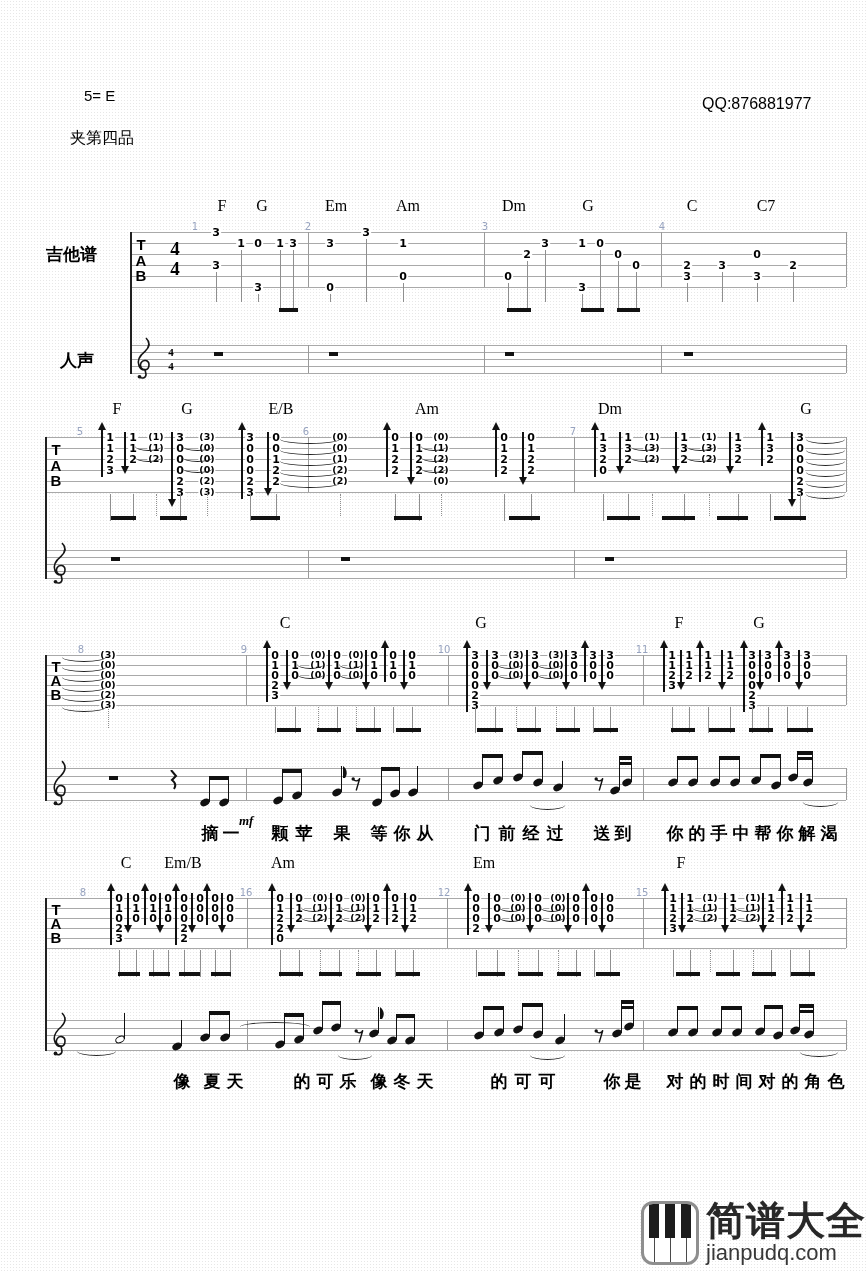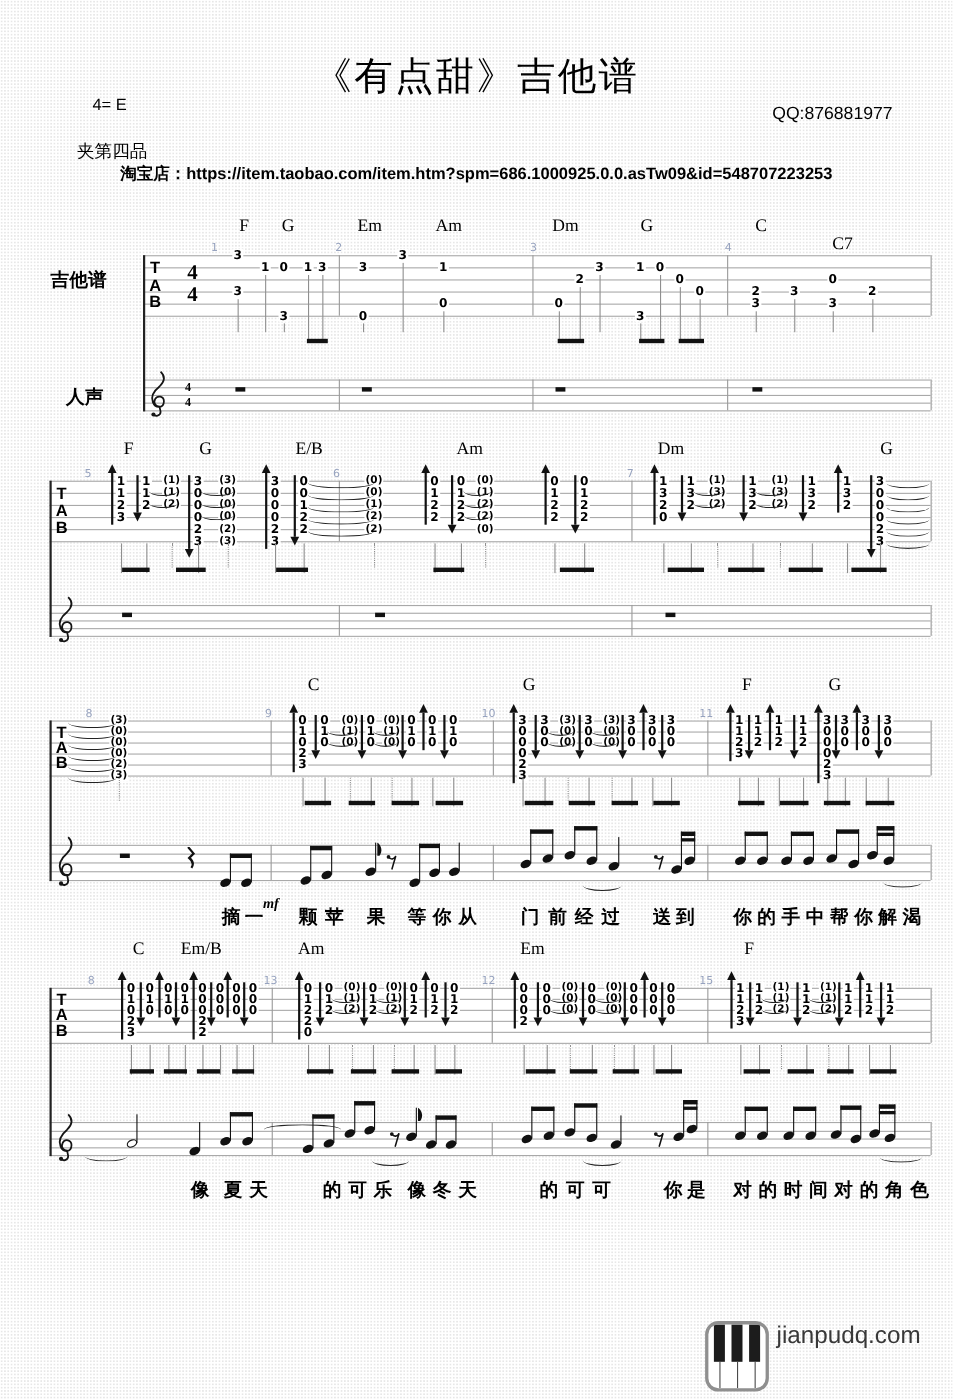--- a/index.html
+++ b/index.html
@@ -47,25 +47,23 @@
   .pk{position:absolute;top:0;width:10px;height:34px;background:#1c1c1c}
   .pl{position:absolute;top:34px;width:1.5px;height:24px;background:#4a4a4a}
   .bt{font:700 39px "Liberation Sans",sans-serif;color:#282828;line-height:1.0;letter-spacing:1px}
   .bd{font:400 22px "Liberation Sans",sans-serif;color:#383838;line-height:1.15}
   svg{display:block}
 </style>
 </head>
 <body>
 
 <div id="page">
-  <div class="hdr key">4= E</div>
-  <div class="hdr title">《有点甜》吉他谱</div>
+  <div class="hdr key">5= E</div>
   <div class="hdr qq">QQ:876881977</div>
   <div class="hdr capo">夹第四品</div>
-  <div class="hdr shop">淘宝店：https://item.taobao.com/item.htm?spm=686.1000925.0.0.asTw09&amp;id=548707223253</div>
 
   <div id="score">
       <div class="band" style="left: 130px; top: 232px; width: 716px; height: 56px;"></div>
       <div class="hl" style="left: 130px; top: 232px; width: 716px;"></div>
       <div class="hl" style="left: 130px; top: 243px; width: 716px;"></div>
       <div class="hl" style="left: 130px; top: 254px; width: 716px;"></div>
       <div class="hl" style="left: 130px; top: 265px; width: 716px;"></div>
       <div class="hl" style="left: 130px; top: 276px; width: 716px;"></div>
       <div class="hl" style="left: 130px; top: 287px; width: 716px;"></div>
       <div class="band" style="left: 130px; top: 345px; width: 716px; height: 29px;"></div>
@@ -98,21 +96,21 @@
       <div class="ts sm" style="left: 171px; top: 366px;">4</div>
       <div class="il" style="left: 46px; top: 243px;">吉他谱</div>
       <div class="il" style="left: 60px; top: 349px;">人声</div>
       <div class="chord" style="left: 222px; top: 197px;">F</div>
       <div class="chord" style="left: 262px; top: 197px;">G</div>
       <div class="chord" style="left: 336px; top: 197px;">Em</div>
       <div class="chord" style="left: 408px; top: 197px;">Am</div>
       <div class="chord" style="left: 514px; top: 197px;">Dm</div>
       <div class="chord" style="left: 588px; top: 197px;">G</div>
       <div class="chord" style="left: 692px; top: 197px;">C</div>
-      <div class="chord" style="left: 766px; top: 197px; margin-top: 16px;">C7</div>
+      <div class="chord" style="left: 766px; top: 197px;">C7</div>
       <div class="mn" style="left: 195px; top: 226px;">1</div>
       <div class="mn" style="left: 308px; top: 226px;">2</div>
       <div class="mn" style="left: 485px; top: 226px;">3</div>
       <div class="mn" style="left: 662px; top: 226px;">4</div>
       <div class="dg" style="left: 216px; top: 232px;">3</div>
       <div class="dg" style="left: 216px; top: 265px;">3</div>
       <div class="stem" style="left: 216px; top: 271.6px; height: 30.4px;"></div>
       <div class="dg" style="left: 241px; top: 243px;">1</div>
       <div class="stem" style="left: 241px; top: 249.6px; height: 52.4px;"></div>
       <div class="dg" style="left: 258px; top: 243px;">0</div>
@@ -727,21 +725,21 @@
           <path d="M12 2 C16 6 16 11 11 16 C5 21 3 26 5 31 C7 37 15 37 15 30 C15 25 9 24 7 28 C5 32 8 35 11 35 L12 40 C12 44 7 45 5 42" fill="none" stroke="#151515" stroke-width="1.6"></path>
           <circle cx="5.5" cy="42.5" r="1.9" fill="#151515"></circle>
         </svg>
       </div>
       <div class="chord" style="left: 126px; top: 854px;">C</div>
       <div class="chord" style="left: 183px; top: 854px;">Em/B</div>
       <div class="chord" style="left: 283px; top: 854px;">Am</div>
       <div class="chord" style="left: 484px; top: 854px;">Em</div>
       <div class="chord" style="left: 681px; top: 854px;">F</div>
       <div class="mn" style="left: 83px; top: 892px;">8</div>
-      <div class="mn" style="left: 246px; top: 892px;">13</div>
+      <div class="mn" style="left: 246px; top: 892px;">16</div>
       <div class="mn" style="left: 444px; top: 892px;">12</div>
       <div class="mn" style="left: 642px; top: 892px;">15</div>
       <div class="dg" style="left: 119px; top: 898px;">0</div>
       <div class="dg" style="left: 119px; top: 908px;">1</div>
       <div class="dg" style="left: 119px; top: 918px;">0</div>
       <div class="dg" style="left: 119px; top: 928px;">2</div>
       <div class="dg" style="left: 119px; top: 938px;">3</div>
       <div class="sh" style="left: 110px; top: 891px; height: 54px;"></div>
       <div class="ah u" style="left: 106.6px; top: 883px;"></div>
       <div class="stem" style="left: 119px; top: 950px; height: 27px;"></div>
@@ -1067,16 +1065,17 @@
   <div class="logo">
     <div class="piano">
       <div class="pk" style="left:5px"></div>
       <div class="pk" style="left:21px"></div>
       <div class="pk" style="left:37px"></div>
       <div class="pl" style="left:9.5px"></div>
       <div class="pl" style="left:25.5px"></div>
       <div class="pl" style="left:41.5px"></div>
     </div>
     <div>
+      <div class="bt">简谱大全</div>
       <div class="bd">jianpudq.com</div>
     </div>
   </div>
 </div>
 
 </body></html>

